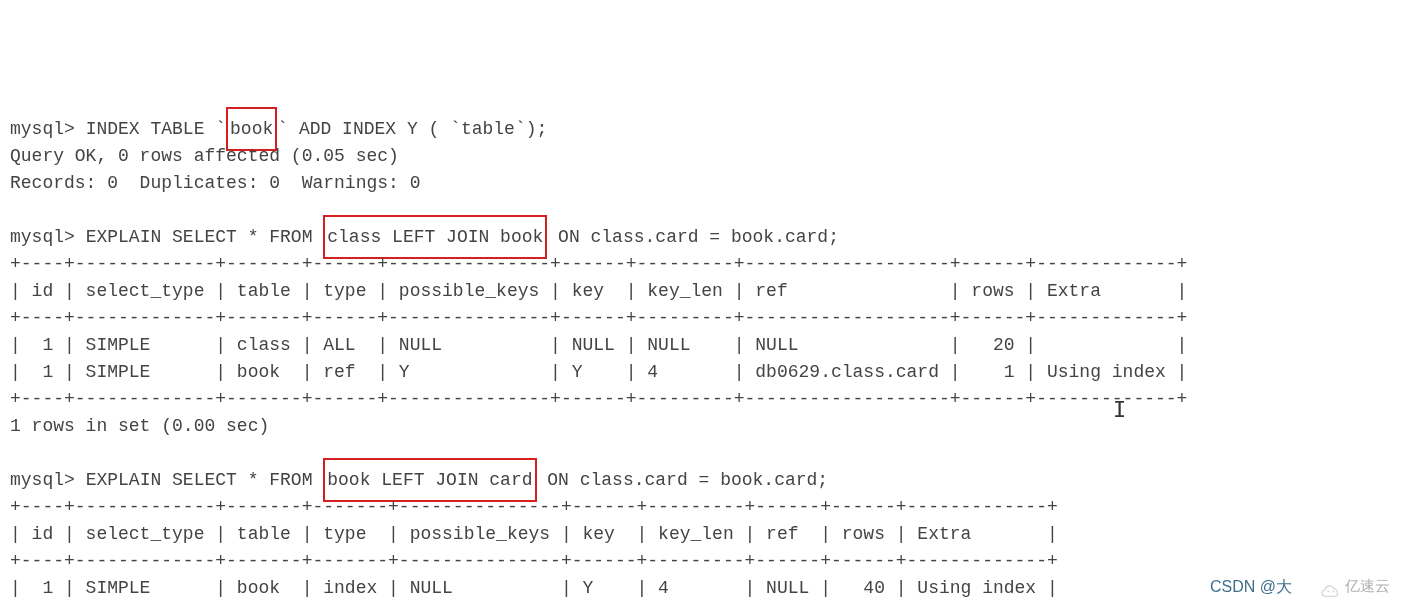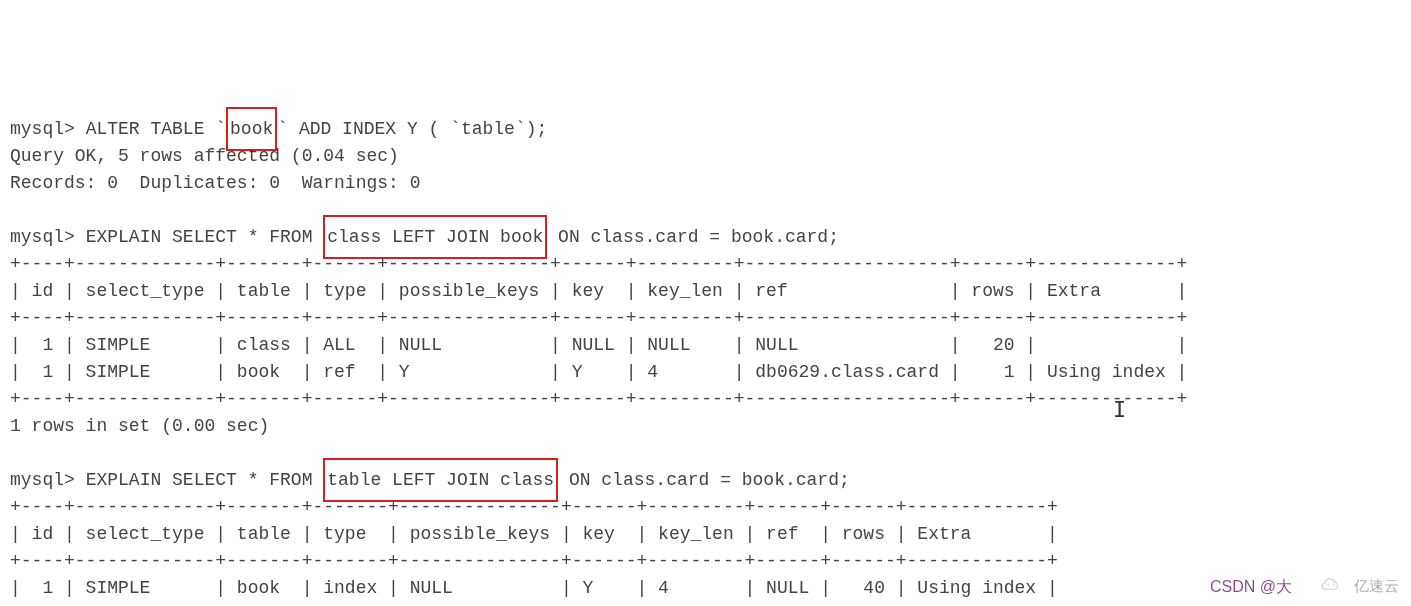--- a/index.html
+++ b/index.html
@@ -17,55 +17,55 @@
     border: 2px solid #d4201f;
     padding: 10px 2px;
   }
   .cursor {
     position: absolute;
     font-size: 22px;
     color: #333;
   }
   .wm-csdn {
     position: absolute;
-    color: #701a75;
+    color: #0c4a6e;
     font-family: Arial, sans-serif;
     font-size: 16px;
     opacity: 0.8;
   }
   .wm-logo {
     position: absolute;
     display: inline-flex;
-    align-items: flex-start;
-    gap: 12px;
+    align-items: flex-end;
+    gap: 3px;
     font-family: Arial, sans-serif;
     font-size: 15px;
     color: rgba(120,120,120,0.6);
   }
   .wm-logo svg { opacity: 0.55; }
 </style>
 </head>
 <body>
 
 
 
-<span>mysql&gt; </span><span>ALTER TABLE `</span><span class="highlight">book</span><span>` ADD INDEX Y ( `table`);</span>
-<span>Query OK, 5 rows affected (0.04 sec)</span>
+<span>mysql&gt; </span><span>INDEX TABLE `</span><span class="highlight">book</span><span>` ADD INDEX Y ( `table`);</span>
+<span>Query OK, 0 rows affected (0.05 sec)</span>
 <span>Records: 0  Duplicates: 0  Warnings: 0</span>
 
 <span>mysql&gt; </span><span>EXPLAIN SELECT * FROM </span><span class="highlight">class LEFT JOIN book</span><span> ON class.card = book.card;</span>
 <span>+----+-------------+-------+------+---------------+------+---------+-------------------+------+-------------+</span>
 <span>| id | select_type | table | type | possible_keys | key  | key_len | ref               | rows | Extra       |</span>
 <span>+----+-------------+-------+------+---------------+------+---------+-------------------+------+-------------+</span>
 <span>|  1 | SIMPLE      | class | ALL  | NULL          | NULL | NULL    | NULL              |   20 |             |</span>
 <span>|  1 | SIMPLE      | book  | ref  | Y             | Y    | 4       | db0629.class.card |    1 | Using index |</span>
 <span>+----+-------------+-------+------+---------------+------+---------+-------------------+------+-------------+</span>
 <span>1 rows in set (0.00 sec)</span>
 
-<span>mysql&gt; </span><span>EXPLAIN SELECT * FROM </span><span class="highlight">table LEFT JOIN class</span><span> ON class.card = book.card;</span>
+<span>mysql&gt; </span><span>EXPLAIN SELECT * FROM </span><span class="highlight">book LEFT JOIN card</span><span> ON class.card = book.card;</span>
 <span>+----+-------------+-------+-------+---------------+------+---------+------+------+-------------+</span>
 <span>| id | select_type | table | type  | possible_keys | key  | key_len | ref  | rows | Extra       |</span>
 <span>+----+-------------+-------+-------+---------------+------+---------+------+------+-------------+</span>
 <span>|  1 | SIMPLE      | book  | index | NULL          | Y    | 4       | NULL |   40 | Using index |</span>
 <span>|  1 | SIMPLE      | class | ALL   | NULL          | NULL | NULL    | NULL |   20 |             |</span>
 
 
 
 <span class="cursor" style="left:1113px; top:395px;">𝙸</span>
 

